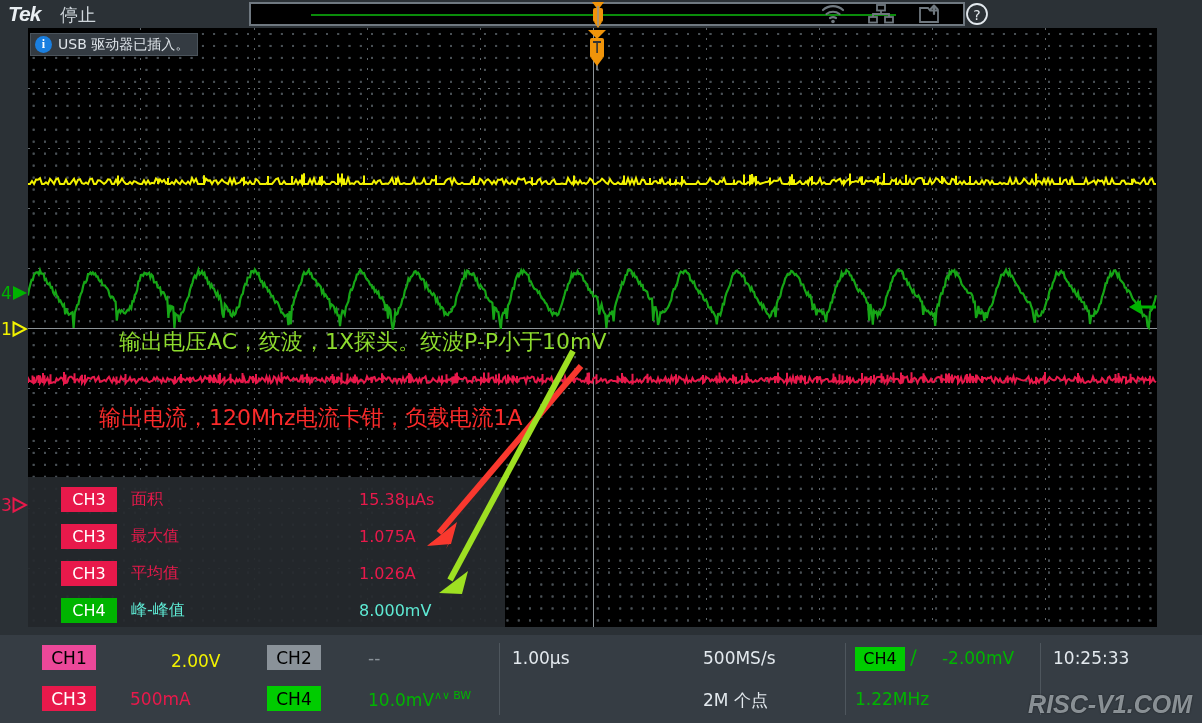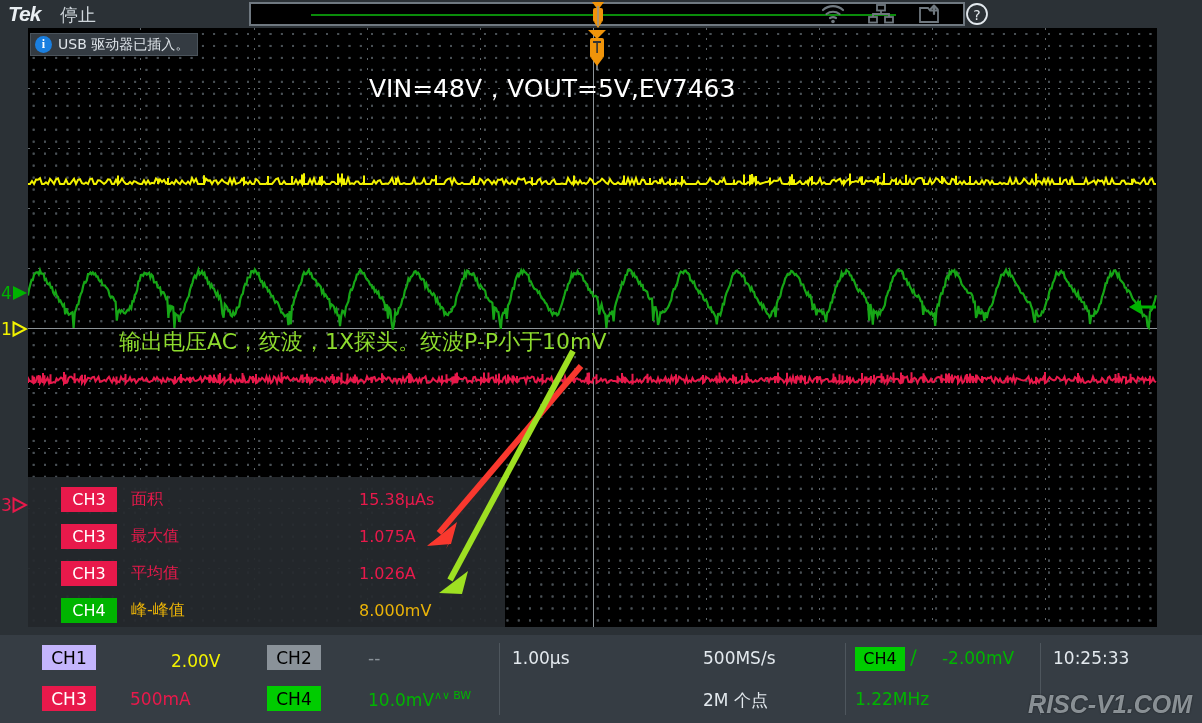--- a/index.html
+++ b/index.html
@@ -102,40 +102,40 @@
   .ch-badge {
     width: 56px; height: 25px; margin-left: 33px;
     display: flex; align-items: center; justify-content: center;
     font-size: 16px; font-family: "DejaVu Sans", sans-serif; color: #ffffff;
   }
   .ch-badge.ch3 { background: #e8194b; }
   .ch-badge.ch4 { background: #00b400; }
   .meas-label { margin-left: 14px; font-size: 16px; font-family: "DejaVu Sans", sans-serif; }
   .meas-val { position: absolute; left: 331px; font-size: 16px; font-family: "DejaVu Sans", sans-serif; }
   .c-ch3 { color: #e8194b; }
-  .c-ch4 { color: #eab308; }
+  .c-ch4 { color: #5eead4; }
 
   
   .arrows { position: absolute; left: 0; top: 0; width: 1129px; height: 599px; pointer-events: none; }
 
   
   .left-markers { position: absolute; left: 0; top: 28px; width: 28px; height: 599px; }
   .lm { position: absolute; left: 0; width: 28px; height: 24px; display: flex; align-items: center; }
   .lm .num { font-size: 17px; font-family: "DejaVu Sans", sans-serif; margin-left: 1px; line-height: 1; }
 
   
   .bottombar { position: absolute; left: 0; bottom: 0; width: 1202px; height: 88px; background: #363d44; }
   .bb-sep { position: absolute; top: 8px; width: 1px; height: 72px; background: #4e565d; }
   .bb-cell { position: absolute; font-family: "DejaVu Sans", sans-serif; white-space: nowrap; }
   .bb-badge {
     display: inline-flex; align-items: center; justify-content: center;
     width: 54px; height: 25px; font-size: 17px; color: #000;
     font-family: "DejaVu Sans", sans-serif;
   }
-  .bb-badge.ch1 { background: #c4b5fd; }
+  .bb-badge.ch1 { background: #ec4899; }
   .bb-badge.ch2 { background: #8a9299; }
   .bb-badge.ch3 { background: #e8194b; color:#fff; }
   .bb-badge.ch4 { background: #00cc00; }
   .bb-val { font-size: 17px; }
   .v-ch1 { color: #f2f200; }
   .v-ch2 { color: #8a9299; }
   .v-ch3 { color: #e8194b; }
   .v-ch4 { color: #00b400; }
   .v-white { color: #e3e9ee; }
   .v-orange { color: #f0940a; }
@@ -272,22 +272,22 @@
       </g>
     </svg>
 
     <div class="rt-arrow">
       <svg width="30" height="22" viewBox="0 0 30 22">
         <polygon points="2,11 14,4 14,18" fill="#00b400"></polygon>
         <rect x="13" y="9.5" width="16" height="3" fill="#00b400"></rect>
       </svg>
     </div>
 
-    <div class="ann ann-title">VIN=48V，VOUT=5V,EV7463</div>
     <div class="ann ann-green">输出电压AC，纹波，1X探头。纹波P-P小于10mV</div>
+    <div class="ann ann-red">输出电流，120Mhz电流卡钳，负载电流1A</div>
 
     <div class="usb-note">
       <div class="info-dot">i</div>
       <div class="txt">USB 驱动器已插入。</div>
     </div>
 
     <div class="meas">
       <div class="meas-row">
         <div class="ch-badge ch3">CH3</div>
         <div class="meas-label c-ch3">面积</div>

